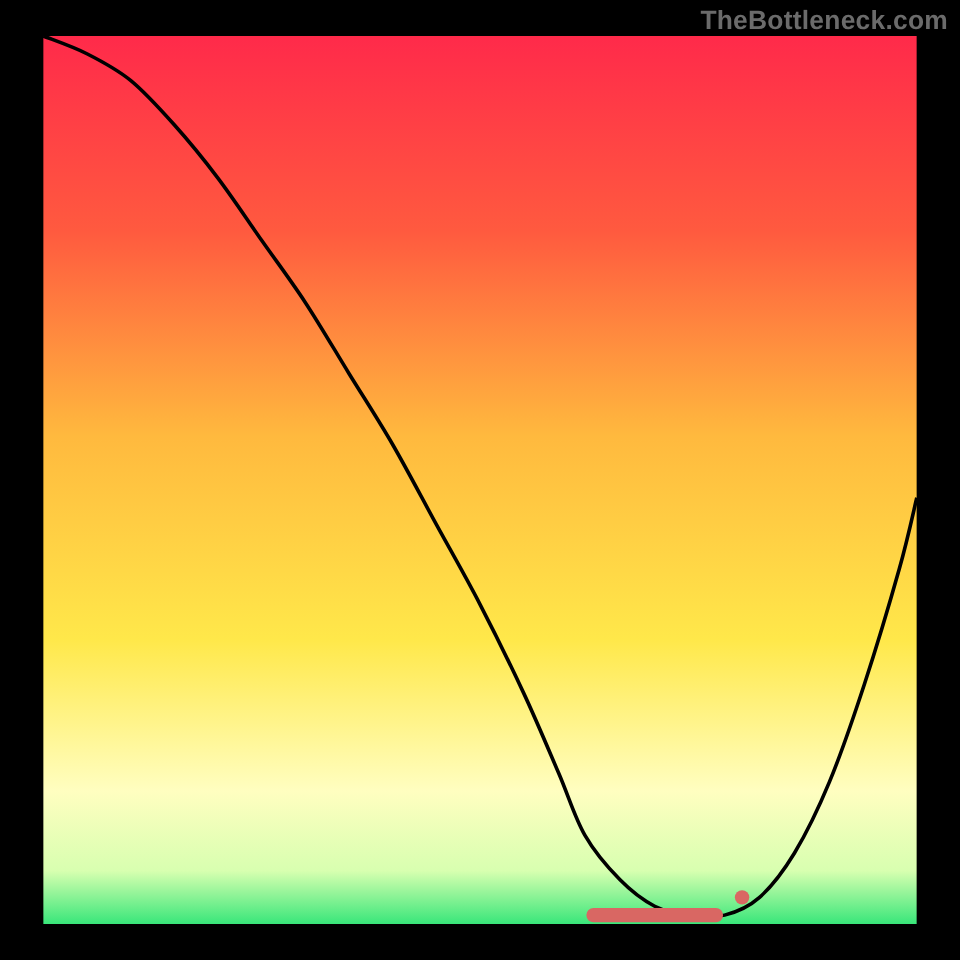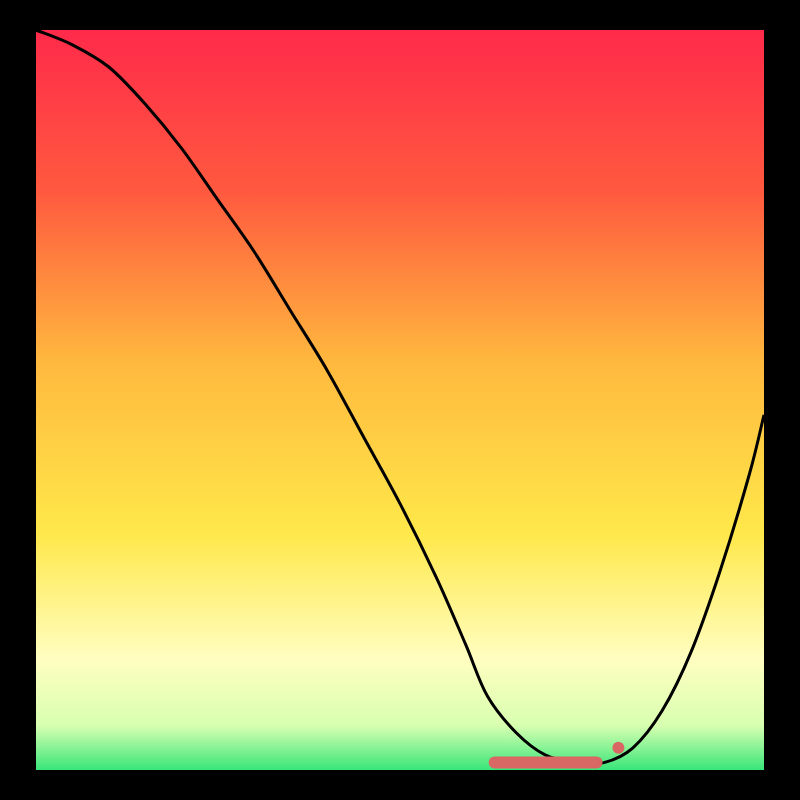--- a/index.html
+++ b/index.html
@@ -72,13 +72,14 @@
     <path id="salmon-seg" class="salmon-seg" d="M 494.64 762.6 L 596.5600000000001 762.6"></path>
 
     <circle id="salmon-dot" class="salmon-dot" r="6" cx="618.4" cy="747.8"></circle>
 
     <rect x="0" y="0" width="36" height="800" fill="#000"></rect>
     <rect x="764" y="0" width="36" height="800" fill="#000"></rect>
     <rect x="0" y="0" width="800" height="30" fill="#000"></rect>
     <rect x="0" y="770" width="800" height="30" fill="#000"></rect>
   </svg>
 
+  <div class="watermark">TheBottleneck.com</div>
 </div>
 
 </body></html>

